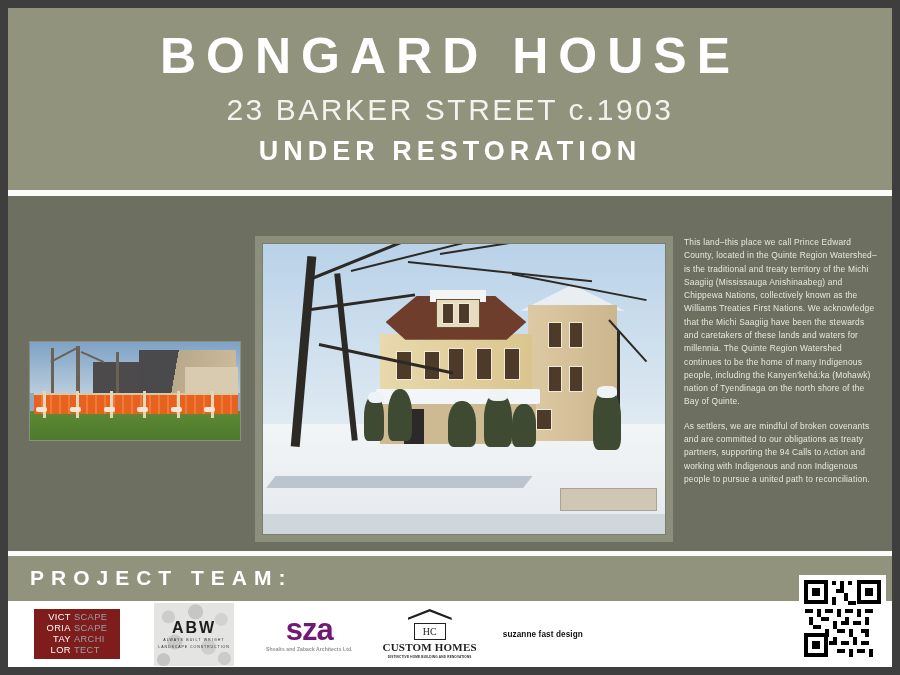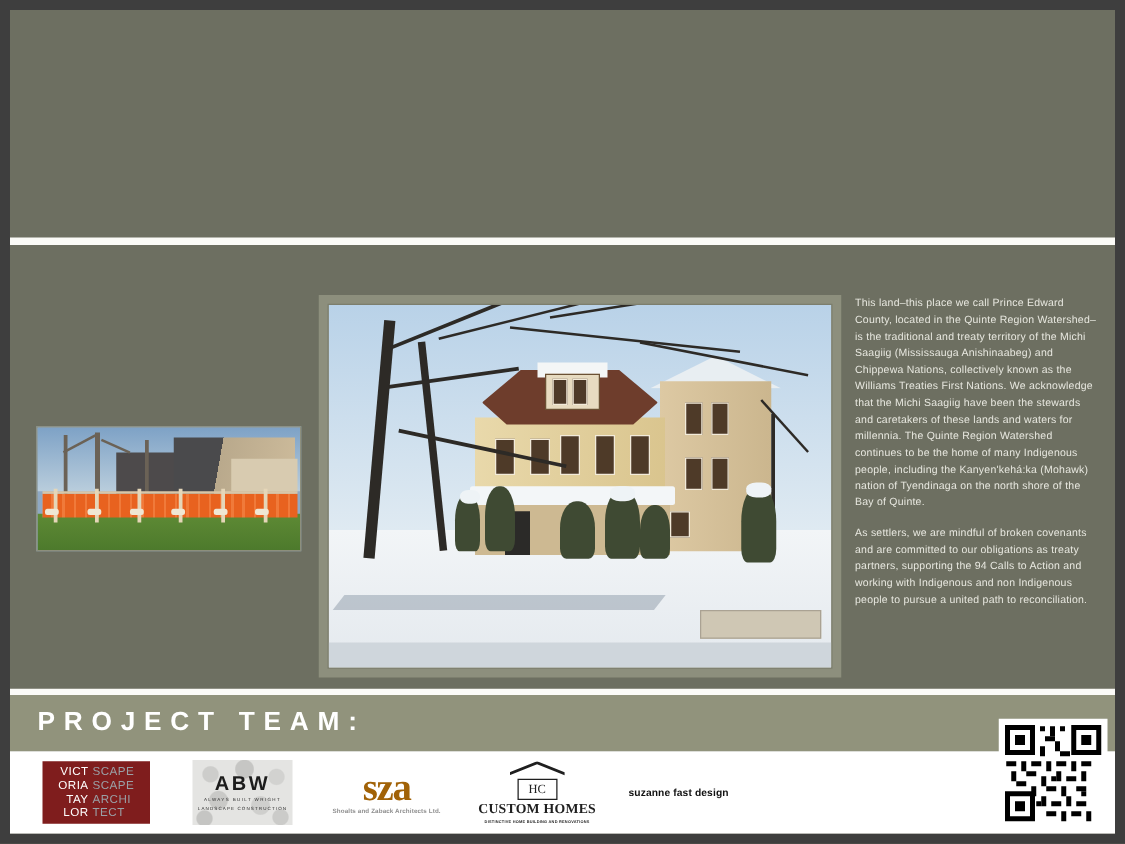--- a/index.html
+++ b/index.html
@@ -172,21 +172,21 @@
   
   .lg-vt{width:86px;height:50px;background:#7f1d1d;margin-left:26px;
     display:flex;align-items:center;justify-content:center;}
   .vt-grid{display:grid;grid-template-columns:auto auto;gap:0 3px;
     font-family:"Liberation Sans", sans-serif;font-size:9.3px;
     line-height:1.18;letter-spacing:.4px;text-align:right;}
   .vt-a{color:#ffffff;}
   .vt-b{color:#9aa0a6;text-align:left;}
 
   
-  .lg-abw{width:80px;height:52px;margin-left:34px;
+  .lg-abw{width:80px;height:63px;margin-left:34px;
     background:
       radial-gradient(circle at 18% 22%,#cdcdcb 0 6px,transparent 7px),
       radial-gradient(circle at 52% 14%,#c6c6c4 0 7px,transparent 8px),
       radial-gradient(circle at 84% 26%,#d2d2d0 0 6px,transparent 7px),
       radial-gradient(circle at 26% 62%,#c9c9c7 0 7px,transparent 8px),
       radial-gradient(circle at 68% 70%,#cfcfcd 0 7px,transparent 8px),
       radial-gradient(circle at 12% 90%,#c5c5c3 0 6px,transparent 7px),
       radial-gradient(circle at 88% 88%,#cbcbc9 0 6px,transparent 7px),
       #e4e4e2;
     display:flex;flex-direction:column;align-items:center;justify-content:center;}
@@ -211,22 +211,22 @@
   .lg-salem{margin-left:30px;display:flex;flex-direction:column;align-items:center;}
   .sl-main{font-family:"Liberation Sans", sans-serif;font-size:25px;
     font-weight:300;letter-spacing:-.5px;color:#2a2a2a;line-height:1;
     transform:scaleY(1.12);}
   .sl-sub{font-family:"Liberation Sans", sans-serif;font-size:15px;
     font-weight:300;letter-spacing:-.3px;color:#2a2a2a;margin-top:4px;
     transform:scaleY(1.1);}
 
   
   .lg-sza{margin-left:32px;display:flex;flex-direction:column;align-items:center;}
-  .sza-main{font-family:Liberation Serif, serif;font-size:31px;
-    font-weight:700;letter-spacing:-1px;color:#a16207;line-height:.9;}
+  .sza-main{font-family:Liberation Sans, sans-serif;font-size:31px;
+    font-weight:700;letter-spacing:-1px;color:#701a75;line-height:.9;}
   .sza-sub{font-family:"Liberation Sans", sans-serif;font-size:5px;
     font-weight:700;color:#8f8f8f;margin-top:3px;letter-spacing:.1px;}
 
   
   .lg-hc{margin-left:30px;display:flex;flex-direction:column;align-items:center;}
   .hc-roof{width:44px;height:15px;position:relative;}
   .hc-roof:before{content:"";position:absolute;left:0;top:0;width:100%;height:100%;
     background:#1f1f1f;clip-path:polygon(50% 0,100% 58%,100% 74%,50% 16%,0 74%,0 58%);}
   .hc-box{width:30px;height:15px;border:1.4px solid #1f1f1f;margin-top:-1px;
     display:flex;align-items:center;justify-content:center;}
@@ -251,20 +251,25 @@
   .qr-eye{position:absolute;width:24px;height:24px;border:4px solid #000;
     background:#fff;box-sizing:border-box;}
   .qr-eye:after{content:"";position:absolute;left:4px;top:4px;
     width:8px;height:8px;background:#000;}
 </style>
 </head>
 <body>
 
 <div class="poster">
 
+  <div class="header-band">
+    <h1 class="title-main">BONGARD HOUSE</h1>
+    <p class="title-sub">23 BARKER STREET  c.1903</p>
+    <p class="title-status">UNDER RESTORATION</p>
+  </div>
   <div class="header-rule"></div>
 
   <div class="body-area">
 
     <div class="left-col">
       <div class="photo-small">
         <div class="ps-sky"></div>
         <div class="ps-house2"></div>
         <div class="ps-house"></div>
         <div class="ps-porch"></div>

